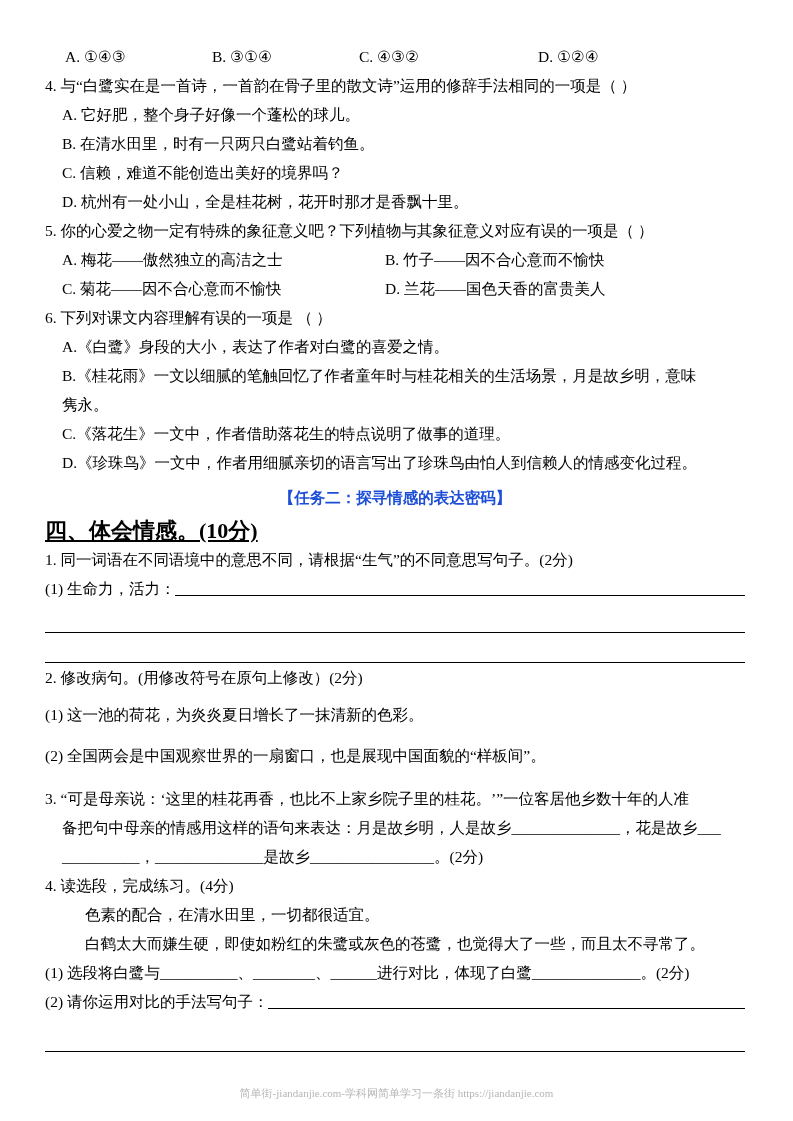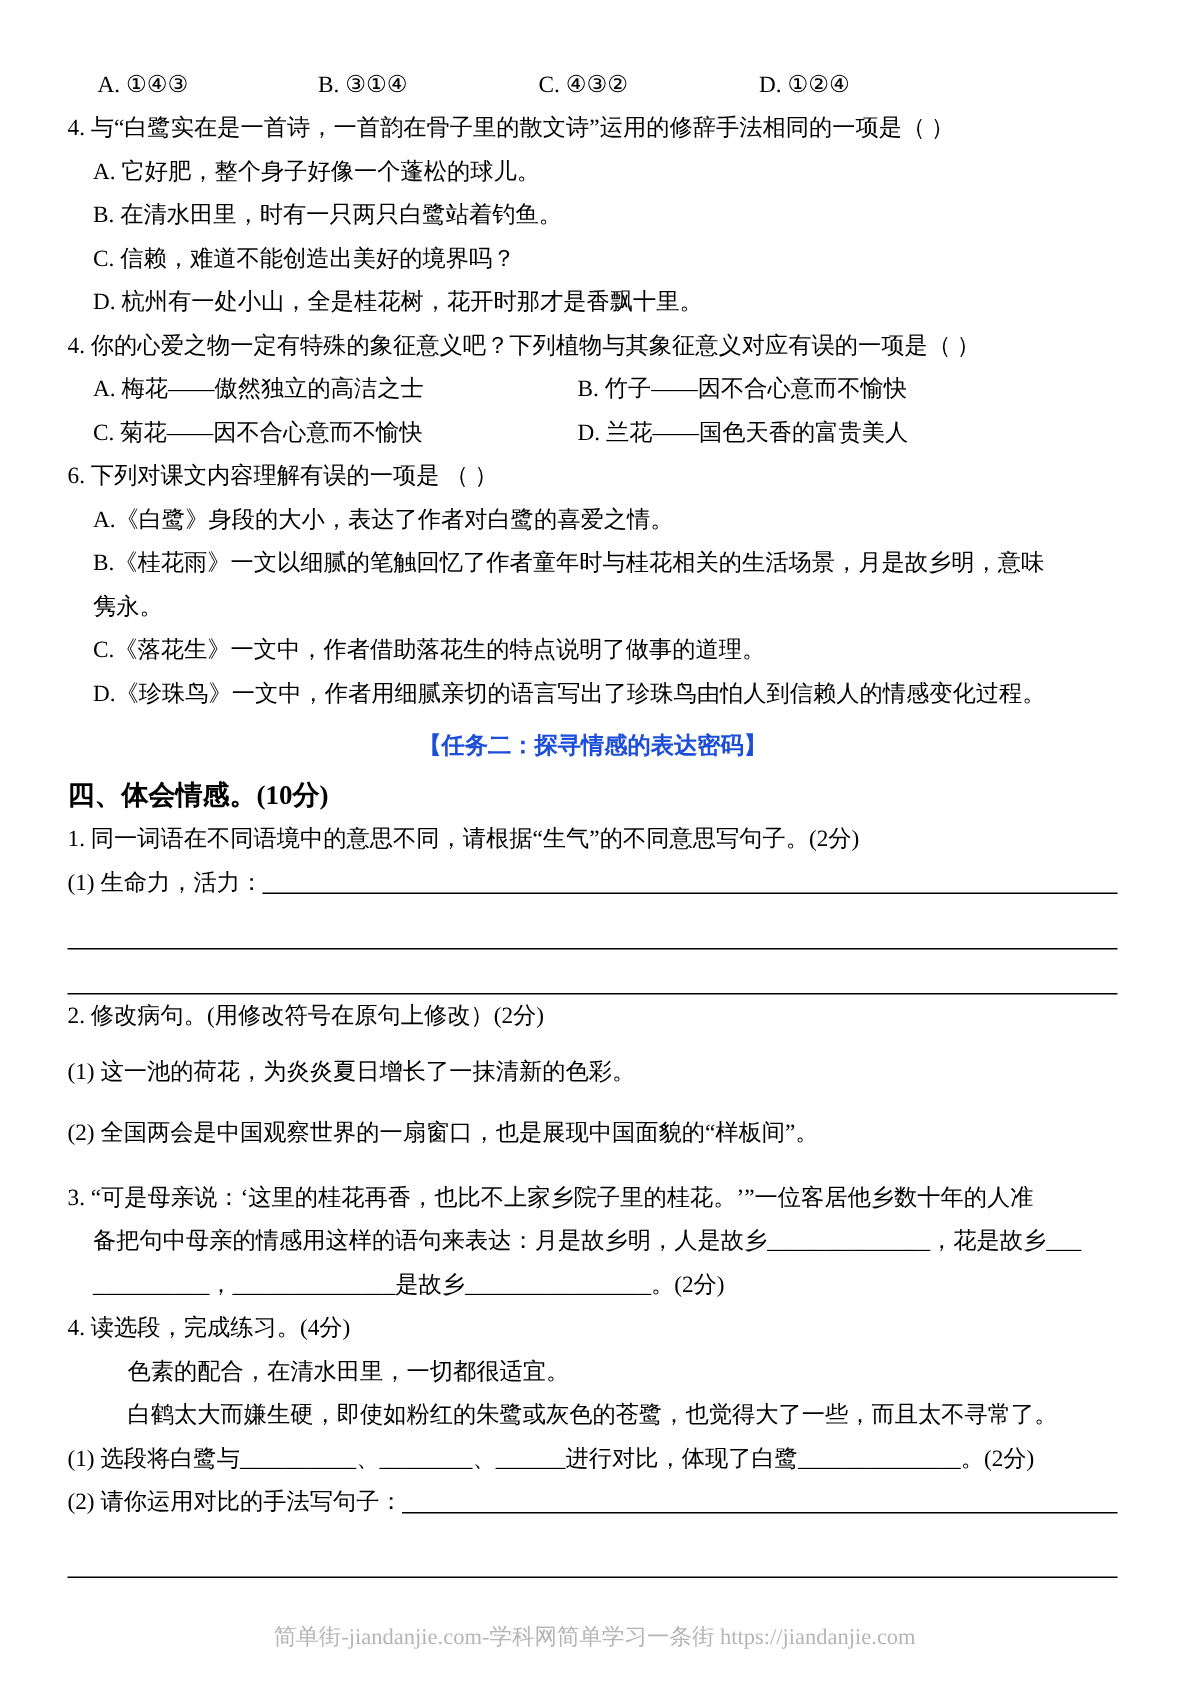--- a/index.html
+++ b/index.html
@@ -9,46 +9,46 @@
     font-size:15.5px;overflow:hidden;
   }
   .page{box-sizing:border-box;width:793px;height:1121px;position:relative;
         padding:42px 48px 0 45px;overflow:hidden;}
   .line{line-height:29px;min-height:29px;white-space:nowrap;}
   .in1{padding-left:17px;}
   .in2{padding-left:40px;}
   
   .options-row{padding-left:20px;}
   .options-row .opt{display:inline-block;width:147px;}
-  .options-row .opt:last-child{width:auto;}
+  .options-row .opt:last-child{width:auto;margin-left:32px;}
   
   .opts2-row{padding-left:17px;}
   .opts2-row .opt{display:inline-block;width:323px;}
   .opts2-row .opt:last-child{width:auto;}
   .heading{text-align:center;font-weight:bold;}
-  .section{font-weight:bold;font-size:18px;}
+  .section{font-weight:bold;font-size:22px;text-decoration:underline;}
   .fill-row{display:flex;}
   .fill-row .lab{white-space:nowrap;}
   .fill-row .fill{flex:1 1 auto;border-bottom:1px solid #000;margin-bottom:7px;}
   .blank-line{height:29px;border-bottom:1px solid #000;}
   .footer{position:absolute;left:0;right:0;bottom:20px;text-align:center;
-          color:#b5b5b5;font-size:15px;white-space:nowrap;}
+          color:#b5b5b5;font-size:11px;white-space:nowrap;}
 </style>
 </head>
 <body>
 
 <div class="page">
   <div>
       <div class="line options-row"><span class="opt">A. ①④③</span><span class="opt">B. ③①④</span><span class="opt">C. ④③②</span><span class="opt">D. ①②④</span></div>
       <div class="line">4. 与“白鹭实在是一首诗，一首韵在骨子里的散文诗”运用的修辞手法相同的一项是（    ）</div>
       <div class="line in1">A. 它好肥，整个身子好像一个蓬松的球儿。</div>
       <div class="line in1">B. 在清水田里，时有一只两只白鹭站着钓鱼。</div>
       <div class="line in1">C. 信赖，难道不能创造出美好的境界吗？</div>
       <div class="line in1">D. 杭州有一处小山，全是桂花树，花开时那才是香飘十里。</div>
-      <div class="line">4. 你的心爱之物一定有特殊的象征意义吧？下列植物与其象征意义对应有误的一项是（    ）</div>
+      <div class="line">5. 你的心爱之物一定有特殊的象征意义吧？下列植物与其象征意义对应有误的一项是（    ）</div>
       <div class="line opts2-row"><span class="opt">A. 梅花——傲然独立的高洁之士</span><span class="opt">B. 竹子——因不合心意而不愉快</span></div>
       <div class="line opts2-row"><span class="opt">C. 菊花——因不合心意而不愉快</span><span class="opt">D. 兰花——国色天香的富贵美人</span></div>
       <div class="line">6. 下列对课文内容理解有误的一项是 （    ）</div>
       <div class="line in1">A.《白鹭》身段的大小，表达了作者对白鹭的喜爱之情。</div>
       <div class="line in1">B.《桂花雨》一文以细腻的笔触回忆了作者童年时与桂花相关的生活场景，月是故乡明，意味</div>
       <div class="line in1">隽永。</div>
       <div class="line in1">C.《落花生》一文中，作者借助落花生的特点说明了做事的道理。</div>
       <div class="line in1">D.《珍珠鸟》一文中，作者用细腻亲切的语言写出了珍珠鸟由怕人到信赖人的情感变化过程。</div>
       <div class="line heading" style="color: #1d4ed8; margin-top: 6px;">【任务二：探寻情感的表达密码】</div>
       <div class="line section" style="margin-top: 4px;">四、体会情感。(10分)</div>

